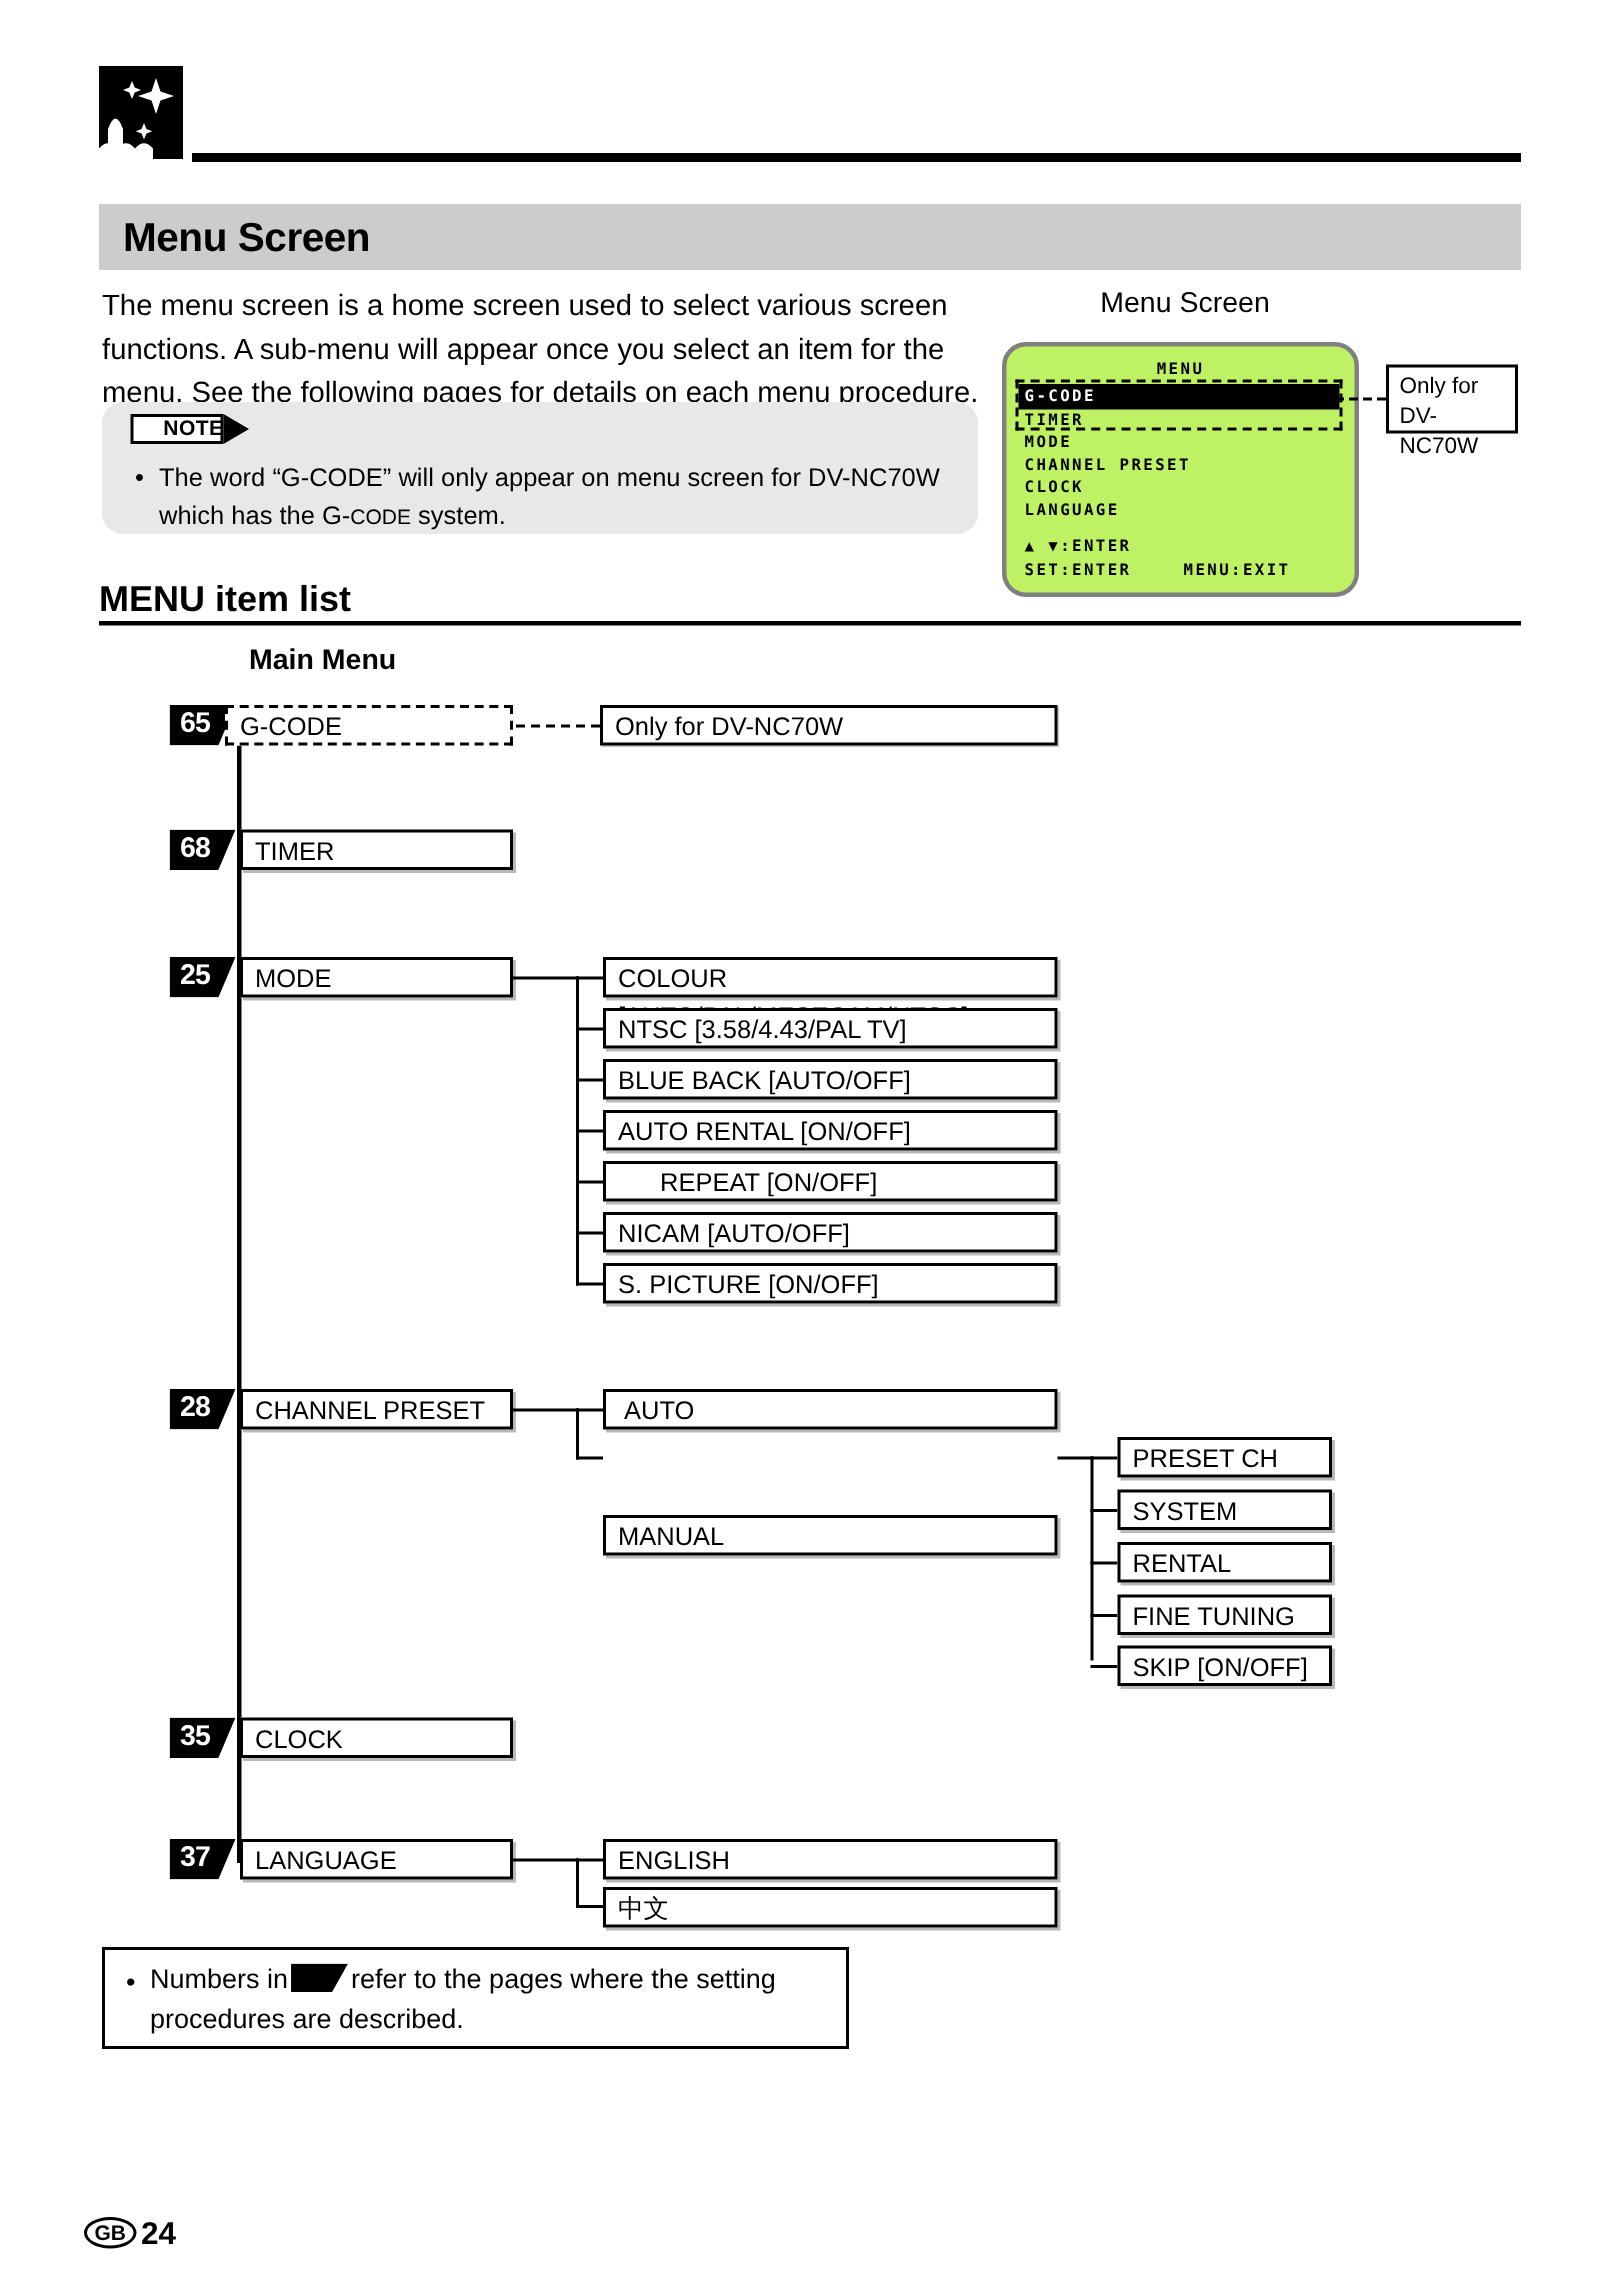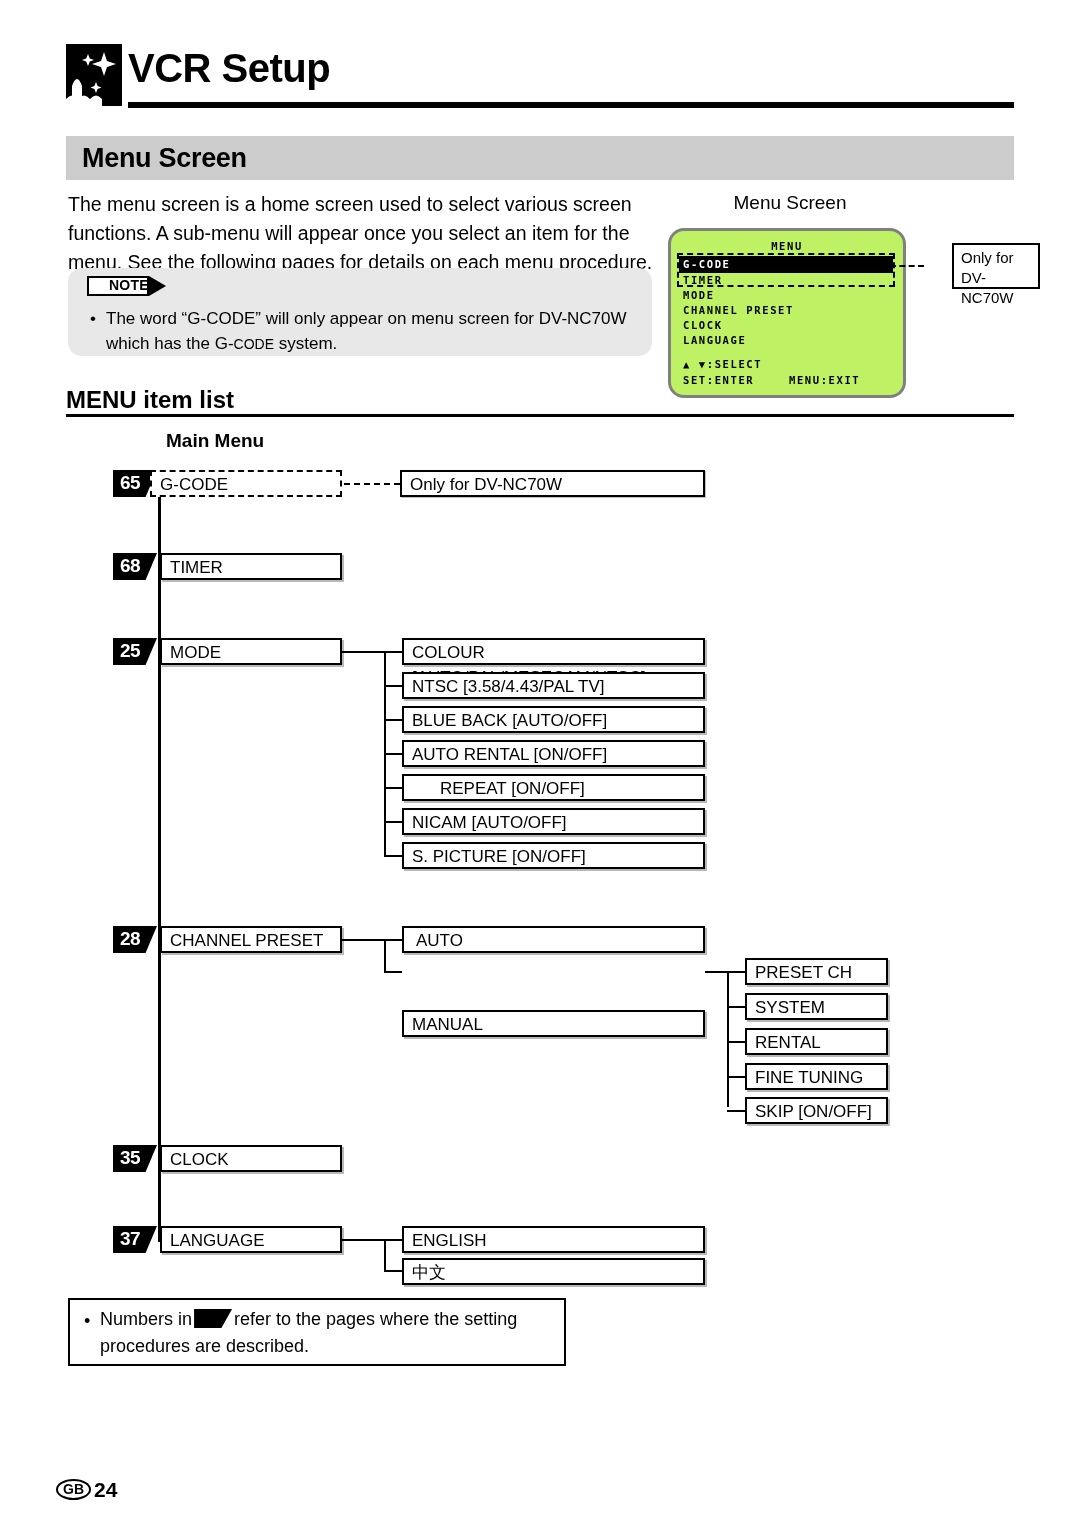--- a/index.html
+++ b/index.html
@@ -222,21 +222,20 @@
     left: 924px;
     top: 243px;
     width: 88px;
     height: 46px;
     border: 2px solid #000;
     box-sizing: border-box;
     background: #fff;
     font-size: 15px;
     line-height: 20px;
     padding: 3px 0 0 7px;
-    margin-left: 28px;
   }
   #tv-callout-line {
     position: absolute;
     left: 890px;
     top: 265px;
     width: 34px;
     height: 0;
     border-top: 2px dashed #000;
   }
 
@@ -375,21 +374,20 @@
   <div class="chapter-icon">
     <svg width="56" height="62" viewBox="0 0 56 62">
       <rect x="0" y="0" width="56" height="62" fill="#000"></rect>
       <path d="M38 8 L41 17 L50 20 L41 23 L38 32 L35 23 L26 20 L35 17 Z" fill="#fff"></path>
       <path d="M22 10 L23.8 14.4 L28 16 L23.8 17.6 L22 22 L20.2 17.6 L16 16 L20.2 14.4 Z" fill="#fff"></path>
       <path d="M30 38 L31.6 42 L35.5 43.5 L31.6 45 L30 49 L28.4 45 L24.5 43.5 L28.4 42 Z" fill="#fff"></path>
       <path d="M6 62 L6 42 Q11 28 16 42 L16 62 Z" fill="#fff"></path>
       <path d="M0 62 L0 55 Q6 48 12 55 Q18 48 24 55 Q30 48 36 55 L36 62 Z" fill="#fff"></path>
     </svg>
   </div>
-  <div class="chapter-title">VCR Setup</div>
   <div class="header-rule"></div>
 </div>
 
 <div id="section-bar">
   <div class="section-title">Menu Screen</div>
 </div>
 
 <div id="intro-paragraph">The menu screen is a home screen used to select various screen functions. A sub-menu will appear once you select an item for the menu. See the following pages for details on each menu procedure.</div>
 
 <div id="note-box">
@@ -410,21 +408,21 @@
     <div id="osd-title" class="osd">MENU</div>
     <div id="osd-dashbox"></div>
     <div id="osd-highlight">
       <span class="osd">G-CODE</span>
     </div>
     <div class="osd osd-row" id="osd-r2">TIMER</div>
     <div class="osd osd-row" id="osd-r3">MODE</div>
     <div class="osd osd-row" id="osd-r4">CHANNEL PRESET</div>
     <div class="osd osd-row" id="osd-r5">CLOCK</div>
     <div class="osd osd-row" id="osd-r6">LANGUAGE</div>
-    <div class="osd osd-row" id="osd-f1">▲ ▼:SELECT</div>
+    <div class="osd osd-row" id="osd-f1">▲ ▼:ENTER</div>
     <div class="osd osd-row" id="osd-f2">SET:ENTER</div>
     <div class="osd" id="osd-f3">MENU:EXIT</div>
   </div>
 </div>
 <div id="tv-callout-line"></div>
 <div id="tv-callout">
   <div>Only for</div>
   <div>DV-NC70W</div>
 </div>
 

